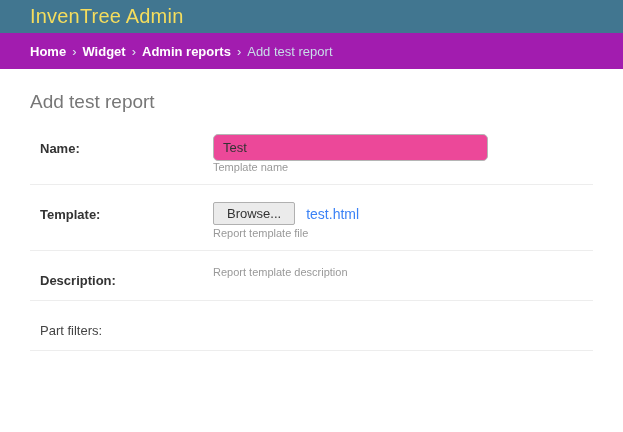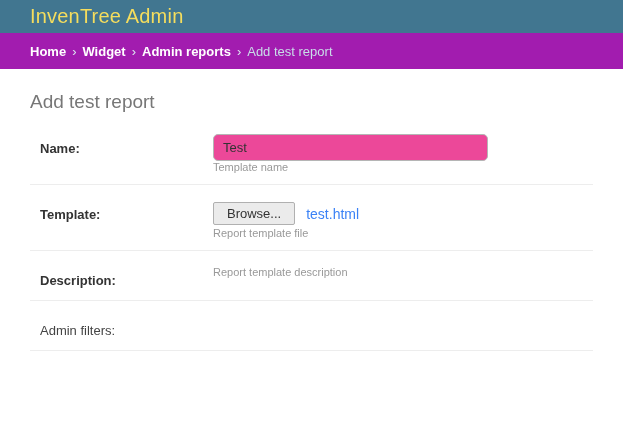--- a/index.html
+++ b/index.html
@@ -163,18 +163,18 @@
       <div class="label-col">
         <label>Description:</label>
       </div>
       <div class="field-col">
         <span class="help">Report template description</span>
       </div>
     </div>
 
     <div class="form-row">
       <div class="label-col">
-        <label class="optional">Admin filters:</label>
+        <label class="optional">Part filters:</label>
       </div>
     </div>
 
   </form>
 </main>
 
 </body></html>

